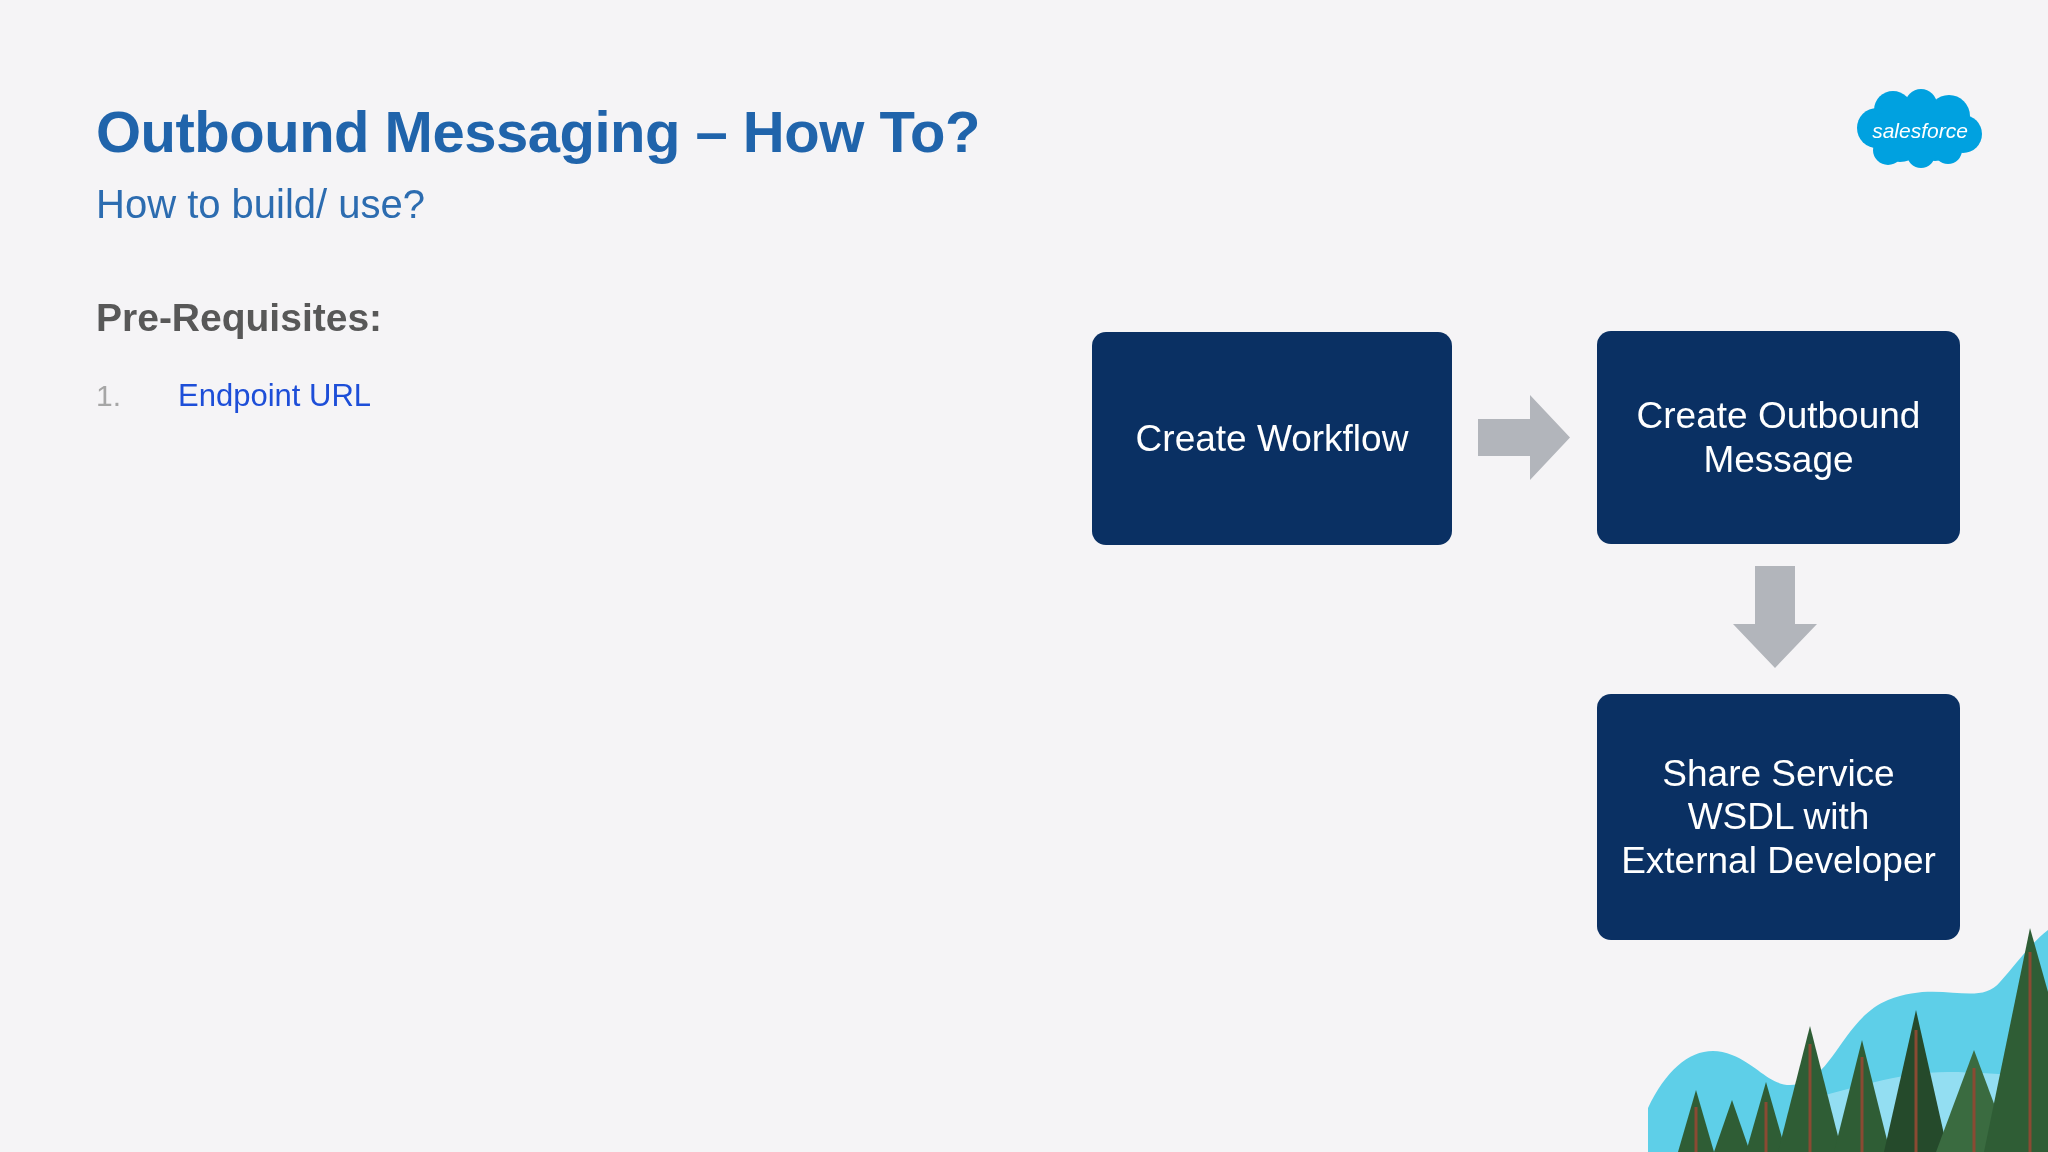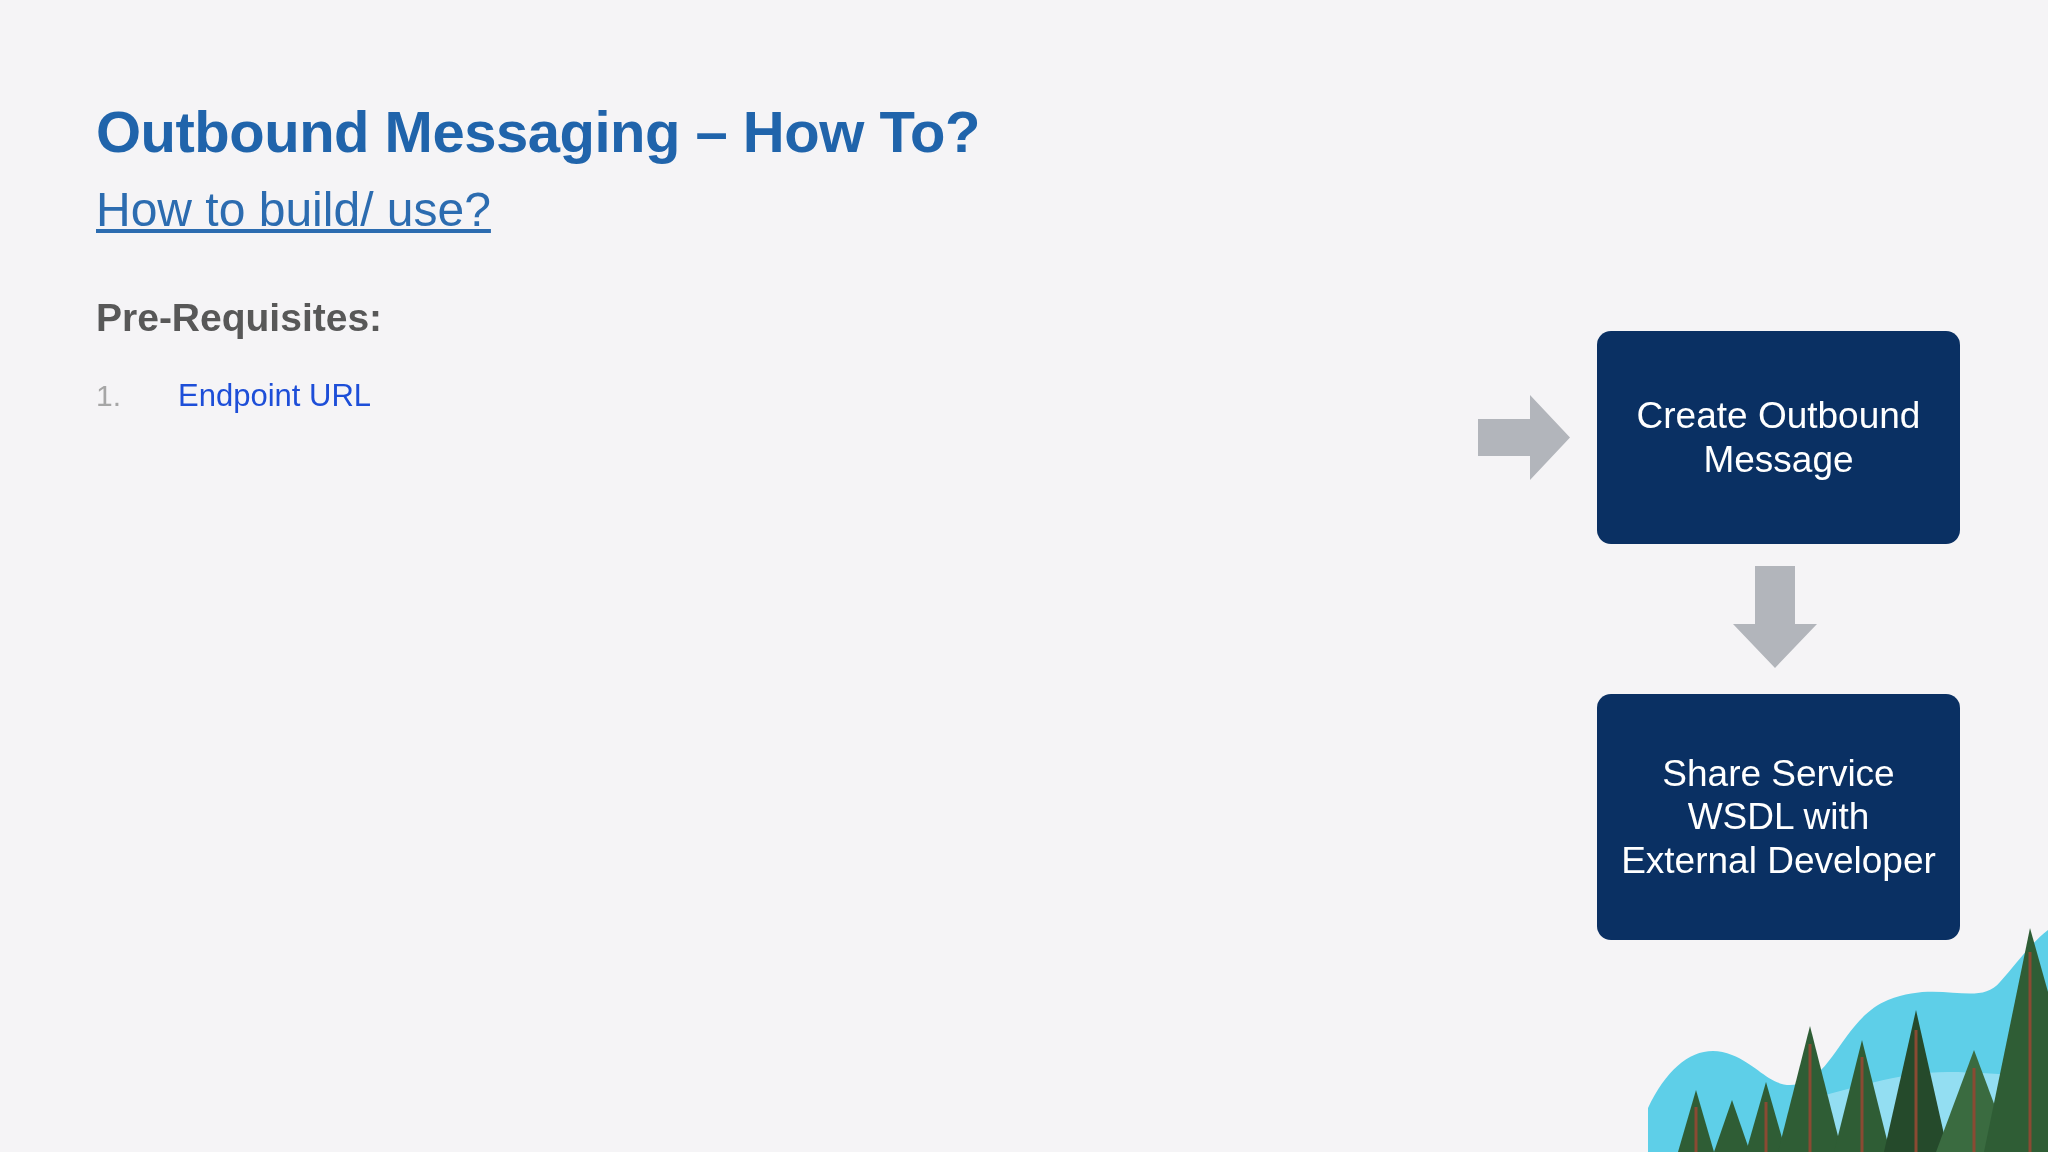--- a/index.html
+++ b/index.html
@@ -26,25 +26,24 @@
     font-size: 58px;
     font-weight: bold;
     color: #2064ab;
     letter-spacing: -0.5px;
     white-space: nowrap;
   }
   .subtitle {
     position: absolute;
     left: 96px;
     top: 182px;
-    font-size: 48px;
+    font-size: 40px;
     font-weight: normal;
     color: #2c6cb0;
     white-space: nowrap;
-    text-decoration: underline;
   }
 
   
   .prereq-heading {
     position: absolute;
     left: 96px;
     top: 296px;
     font-size: 39px;
     font-weight: bold;
     color: #585858;
@@ -127,20 +126,23 @@
 
   <div class="prereq-heading">Pre-Requisites:</div>
 
   <div class="list">
     <div class="list-item">
       <span class="list-num">1.</span>
       <span class="list-text">Endpoint URL</span>
     </div>
   </div>
 
+  <div class="flow-box" id="flow-box-1">
+    <span>Create Workflow</span>
+  </div>
 
   <div class="arrow" id="arrow-right">
     <svg viewBox="0 0 92 85" width="92" height="85" aria-hidden="true">
       <polygon points="0,24 52,24 52,0 92,42.5 52,85 52,61 0,61" fill="#b2b5bb"></polygon>
     </svg>
   </div>
 
   <div class="flow-box" id="flow-box-2">
     <span>Create Outbound Message</span>
   </div>
@@ -148,20 +150,38 @@
   <div class="arrow" id="arrow-down">
     <svg viewBox="0 0 84 102" width="84" height="102" aria-hidden="true">
       <polygon points="22,0 62,0 62,58 84,58 42,102 0,58 22,58" fill="#b2b5bb"></polygon>
     </svg>
   </div>
 
   <div class="flow-box" id="flow-box-3">
     <span>Share Service WSDL with External Developer</span>
   </div>
 
+  <div class="sf-logo">
+    <svg viewBox="0 0 130 82" width="130" height="82" aria-hidden="true">
+      <g fill="#00a1e0">
+        <circle cx="38" cy="22" r="19"></circle>
+        <circle cx="66" cy="17" r="16"></circle>
+        <circle cx="94" cy="28" r="21"></circle>
+        <circle cx="22" cy="40" r="20"></circle>
+        <circle cx="108" cy="46" r="19"></circle>
+        <circle cx="45" cy="50" r="24"></circle>
+        <circle cx="80" cy="50" r="23"></circle>
+        <circle cx="33" cy="62" r="15"></circle>
+        <circle cx="66" cy="66" r="14"></circle>
+        <circle cx="93" cy="62" r="14"></circle>
+        <rect x="20" y="25" width="92" height="38" rx="8"></rect>
+      </g>
+      <text x="65" y="50" text-anchor="middle" font-family="Liberation Sans, sans-serif" font-size="21" font-style="italic" fill="#ffffff">salesforce</text>
+    </svg>
+  </div>
 
   <div class="decor">
     <svg viewBox="0 0 400 230" width="400" height="230" preserveAspectRatio="none" aria-hidden="true">
 
       <path d="M0,230 L0,186 C22,140 52,120 84,133 C112,144 124,168 150,162
                C186,154 196,96 240,78 C292,57 330,86 352,60 C368,42 384,20 400,8
                L400,230 Z" fill="#5ecfe8"></path>
       <path d="M150,230 L150,180 C200,168 250,150 300,150 C340,150 372,156 400,150
                L400,230 Z" fill="#a6e3f5" opacity="0.75"></path>
 

